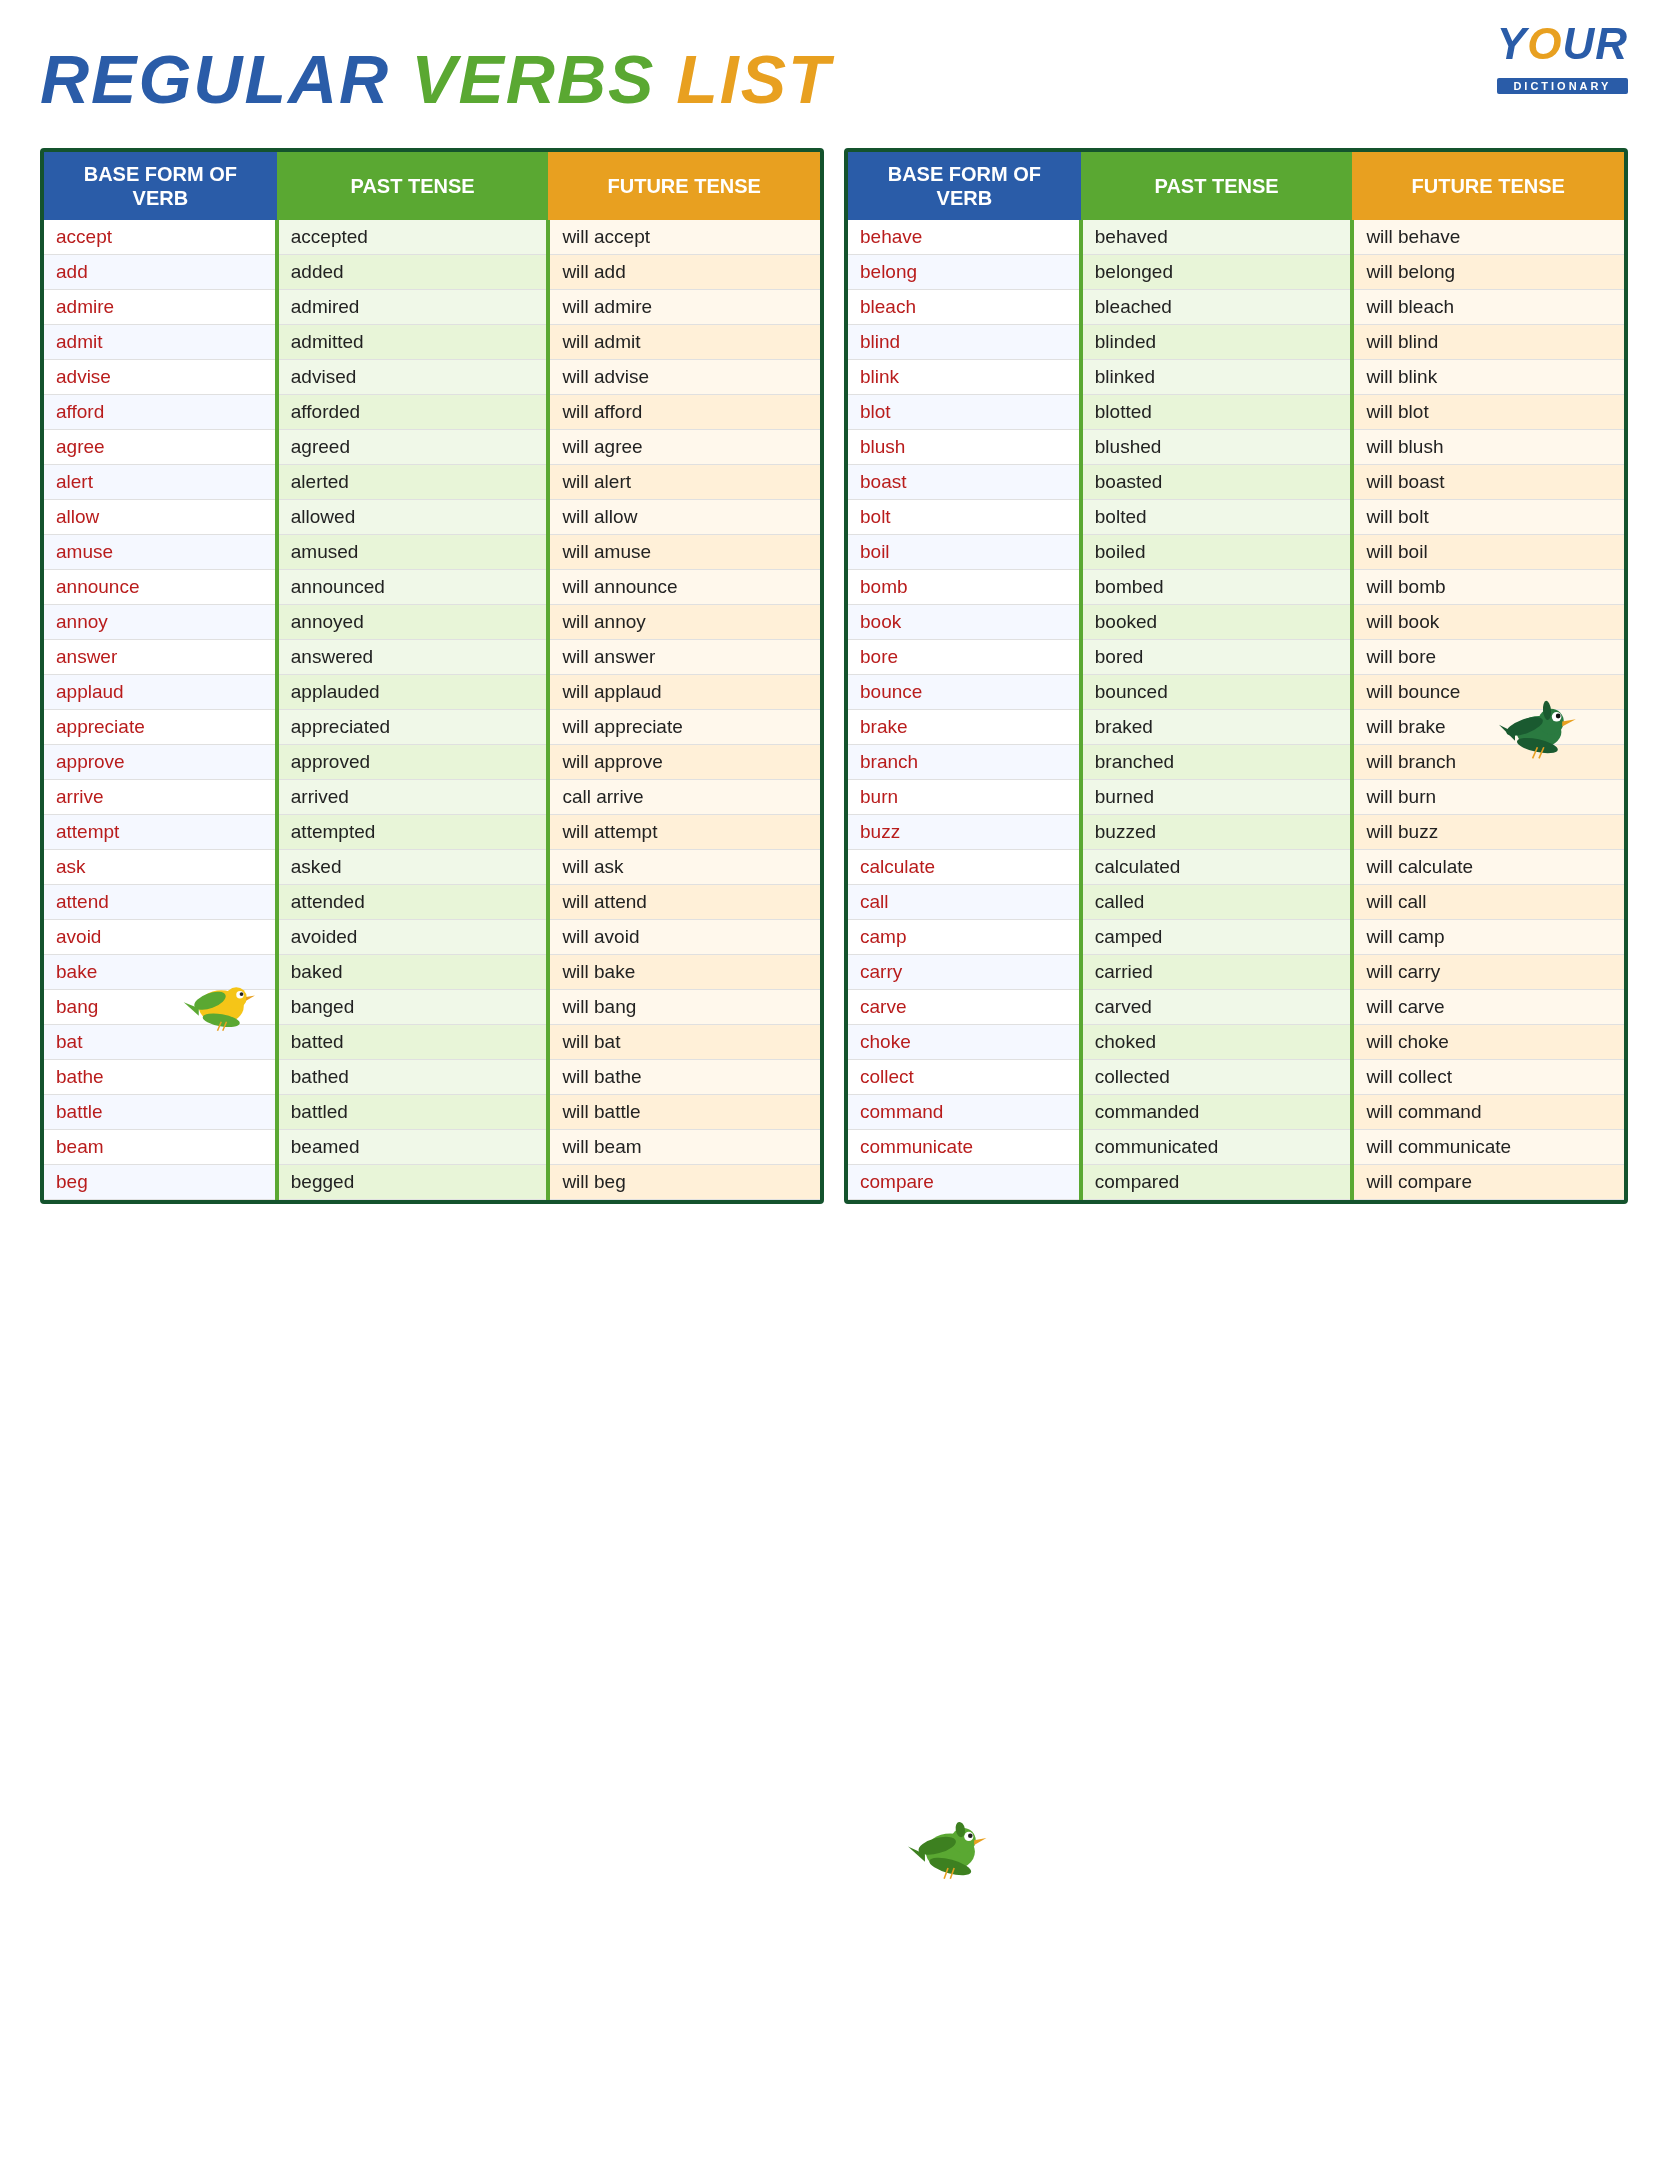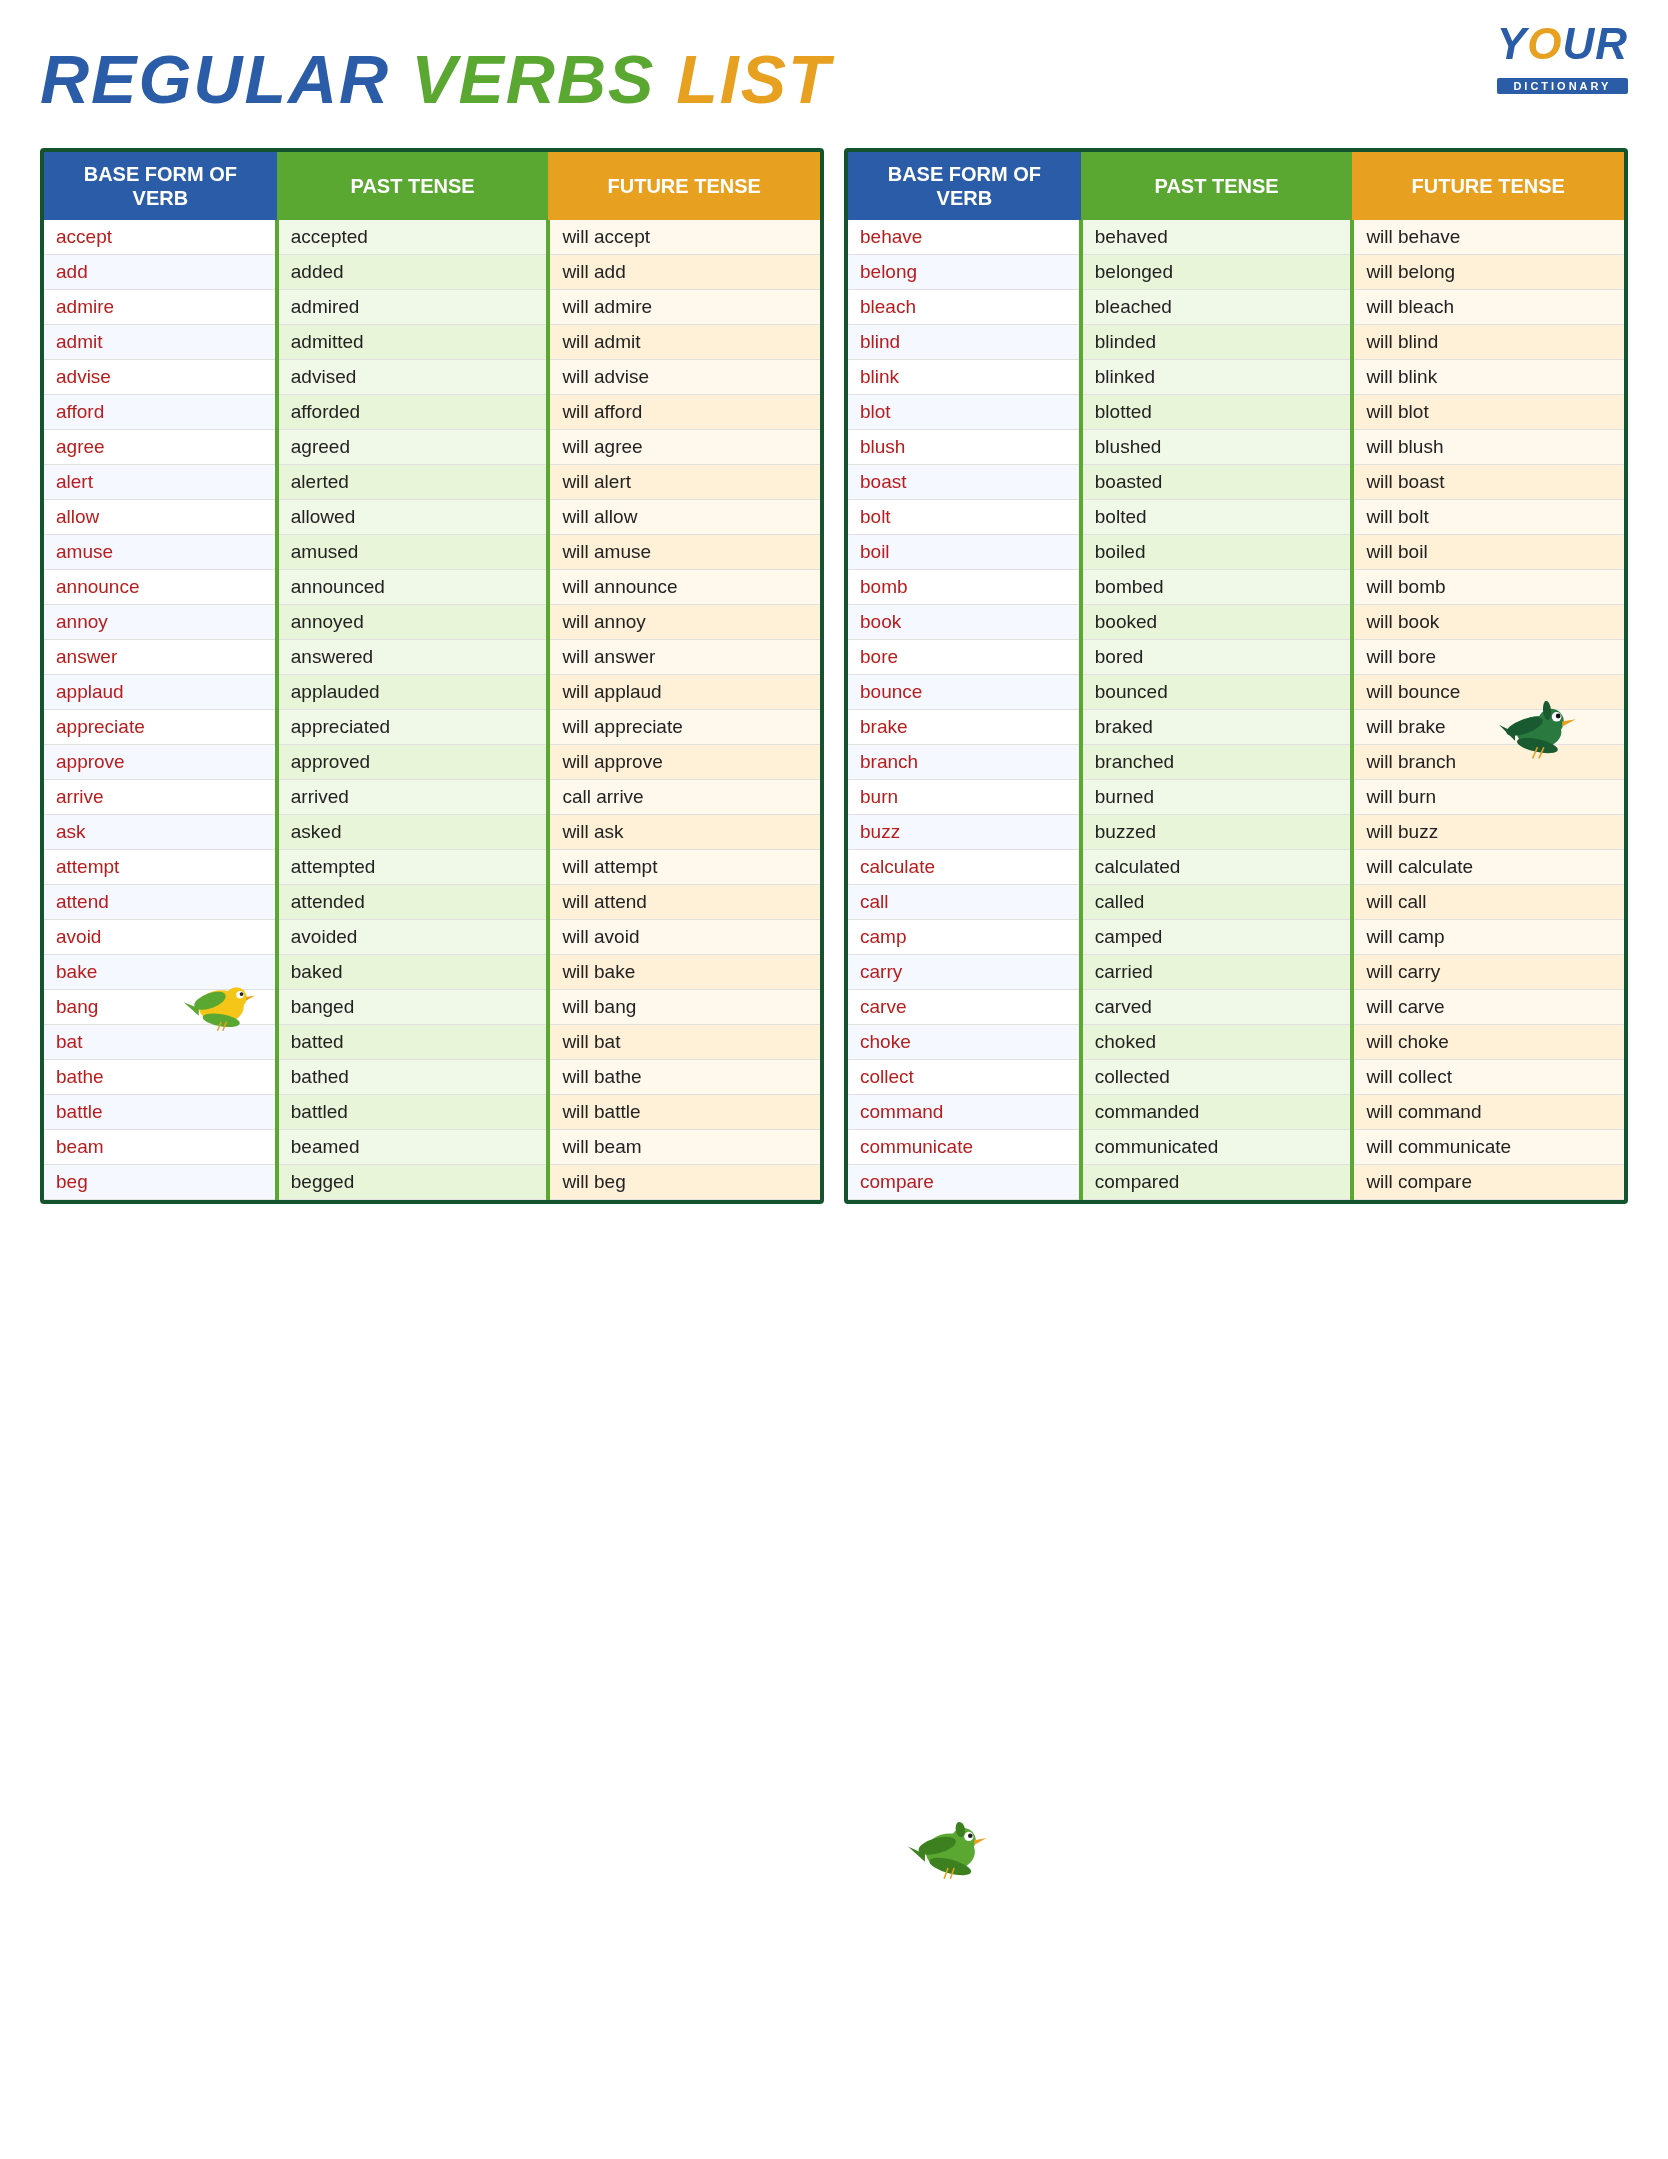--- a/index.html
+++ b/index.html
@@ -255,28 +255,28 @@
               <td class="td-base">approve</td>
               <td class="td-past">approved</td>
               <td class="td-future">will approve</td>
             </tr>
             <tr>
               <td class="td-base">arrive</td>
               <td class="td-past">arrived</td>
               <td class="td-future">call arrive</td>
             </tr>
             <tr>
+              <td class="td-base">attempt</td>
+              <td class="td-past">attempted</td>
+              <td class="td-future">will attempt</td>
+            </tr>
+            <tr>
               <td class="td-base">ask</td>
               <td class="td-past">asked</td>
               <td class="td-future">will ask</td>
-            </tr>
-            <tr>
-              <td class="td-base">attempt</td>
-              <td class="td-past">attempted</td>
-              <td class="td-future">will attempt</td>
             </tr>
             <tr>
               <td class="td-base">attend</td>
               <td class="td-past">attended</td>
               <td class="td-future">will attend</td>
             </tr>
             <tr>
               <td class="td-base">avoid</td>
               <td class="td-past">avoided</td>
               <td class="td-future">will avoid</td>

